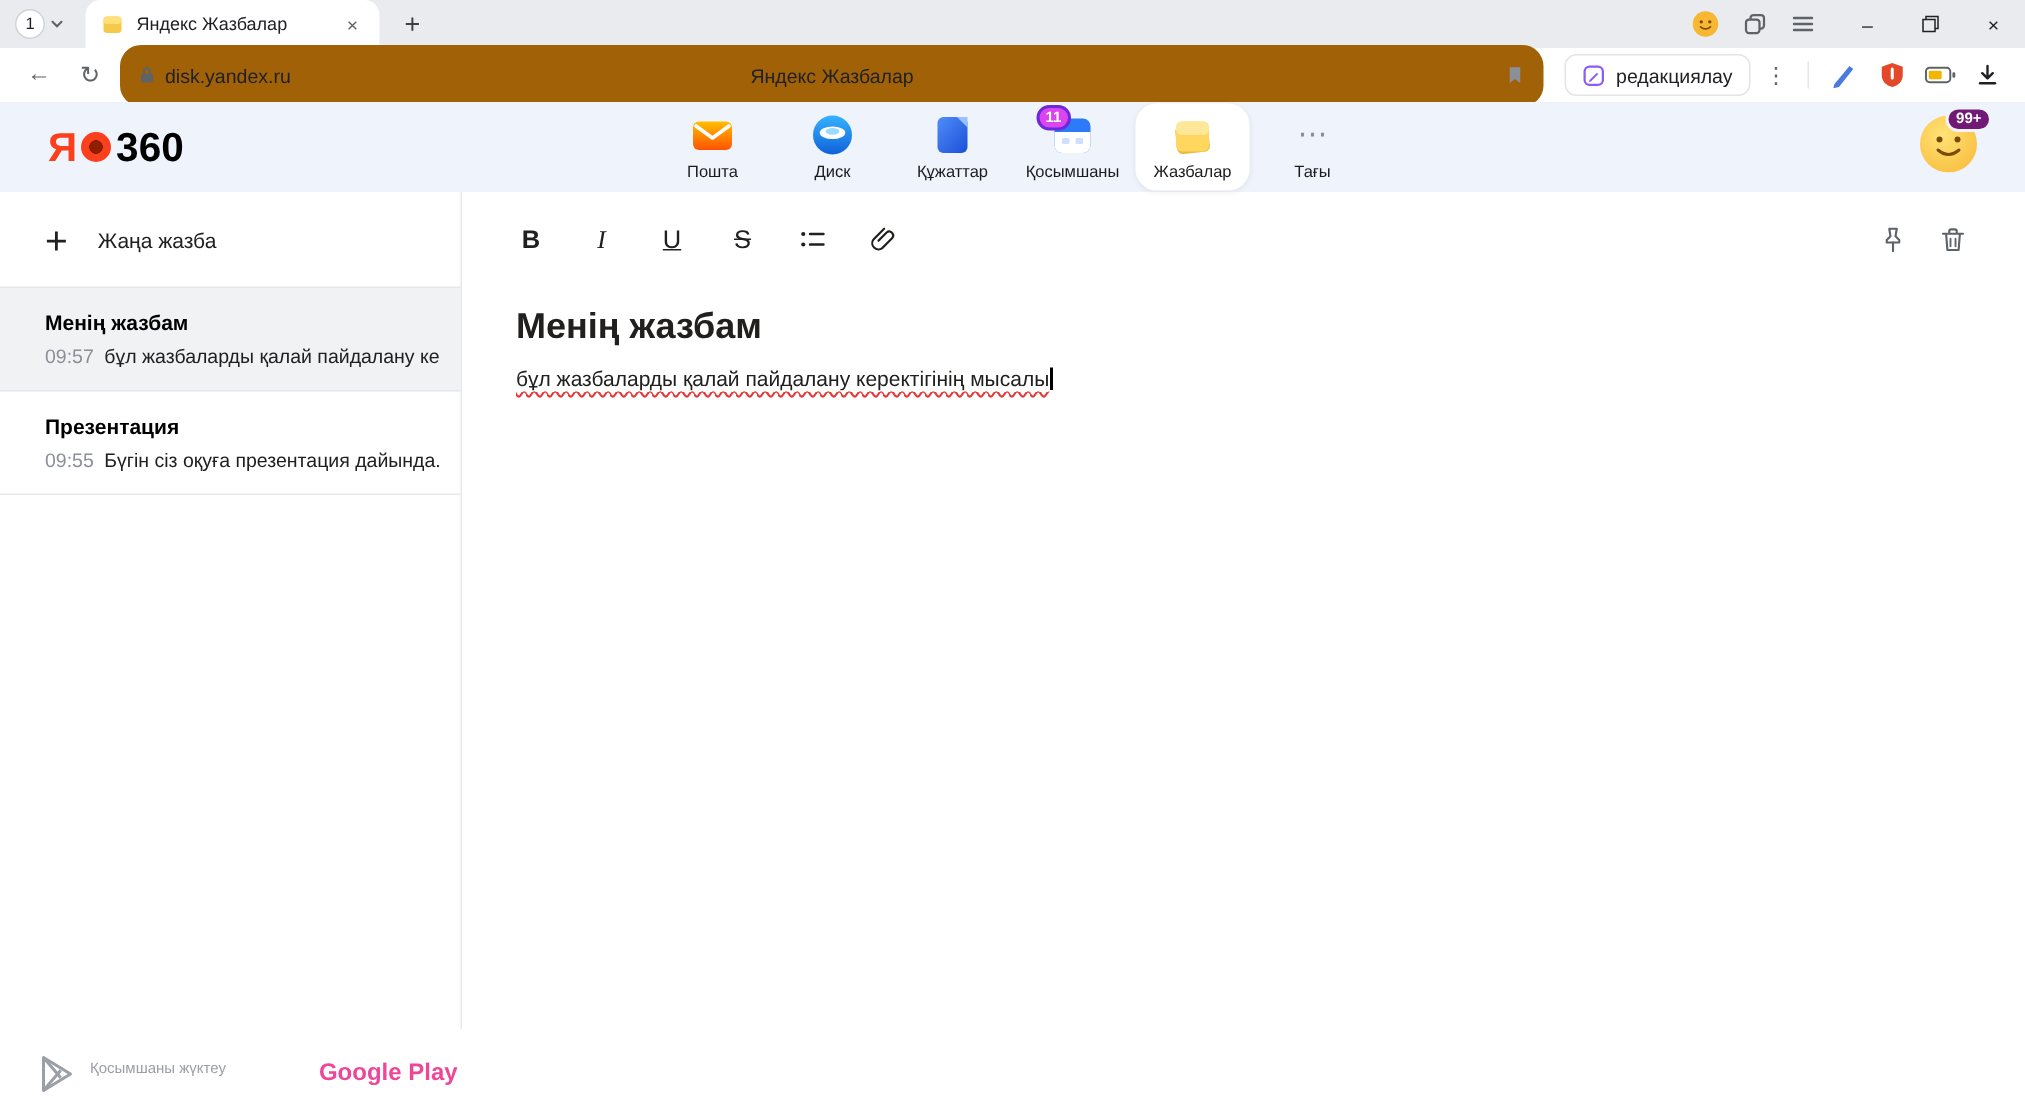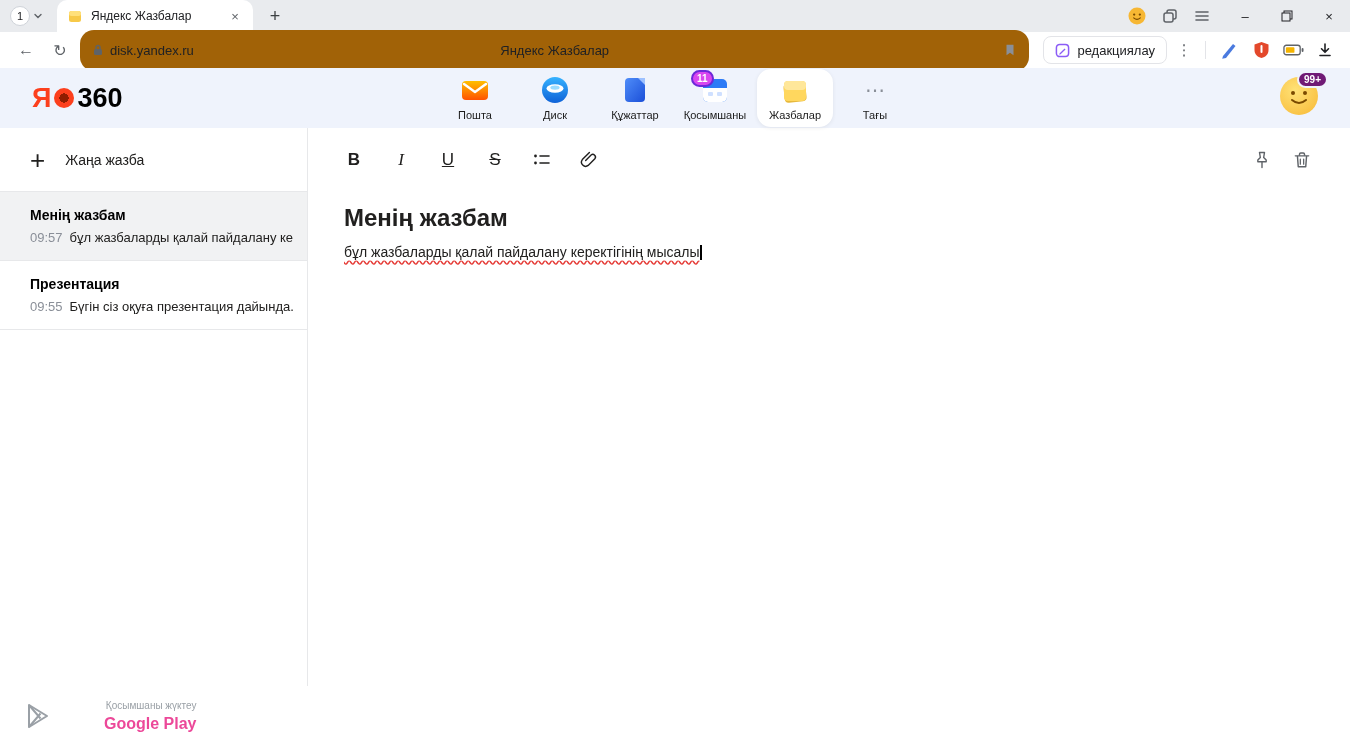--- a/index.html
+++ b/index.html
@@ -82,21 +82,21 @@
   .act-btn { width:24px; height:24px; display:flex; align-items:center; justify-content:center; cursor:pointer; }
   .note-heading { font-size:24px; font-weight:bold; color:#21201f; margin:12px 0 12px; cursor:text; }
   .note-body { font-size:14px; color:#21201f; cursor:text; }
   .spell { text-decoration-line:underline; text-decoration-style:wavy; text-decoration-color:#e53935;
     text-underline-offset:3px; }
   .caret { display:inline-block; width:1.5px; height:15px; background:#000; vertical-align:text-bottom; margin-left:1px; }
 
   
   .footer { height:60px; display:flex; align-items:center; justify-content:space-between; padding:0 26px; background:#fff; }
   .gp { display:flex; align-items:center; gap:10px; cursor:pointer; }
-  .gp-text { display:flex; flex-direction:column; gap:4px;align-items:flex-end; }
+  .gp-text { display:flex; flex-direction:row; gap:18px; }
   .gp-small { font-size:10px; color:#9aa0a6; }
   .gp-big { font-size:16px; font-weight:bold; color:#ec4899;margin-left:44px; }
   .foot-right { display:flex; align-items:center; gap:18px; font-size:12px; color:#9aa0a6; }
   .foot-link { cursor:pointer; }
   .lang { display:flex; align-items:center; gap:6px; cursor:pointer; }
 </style>
 </head>
 <body>
 
 <div class="tabstrip">

